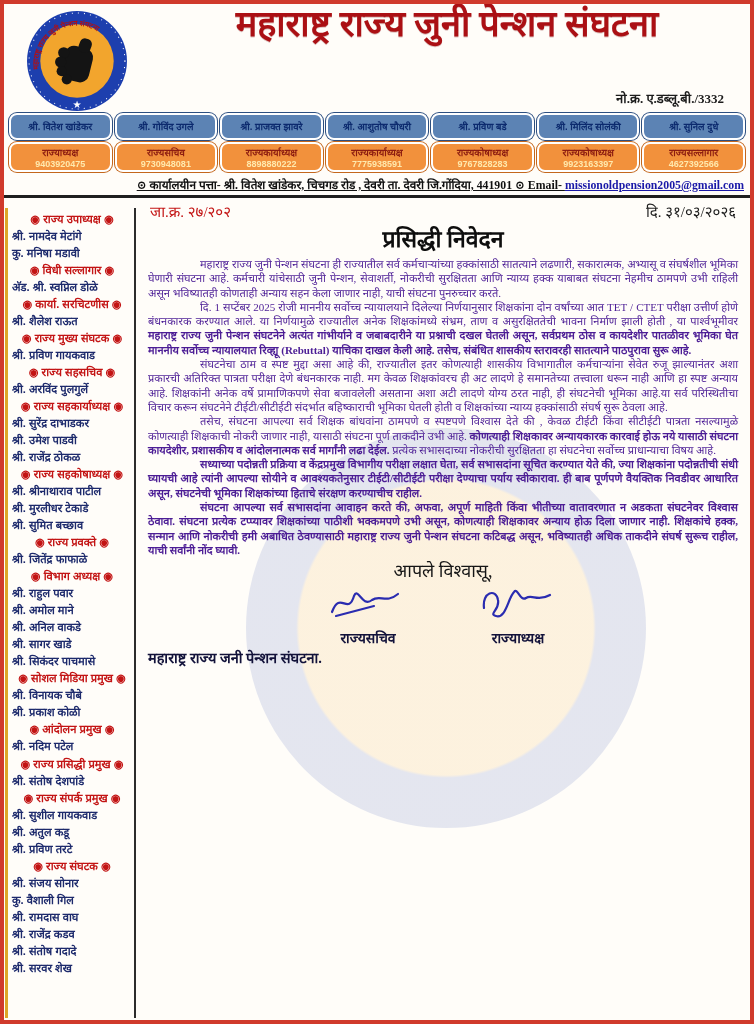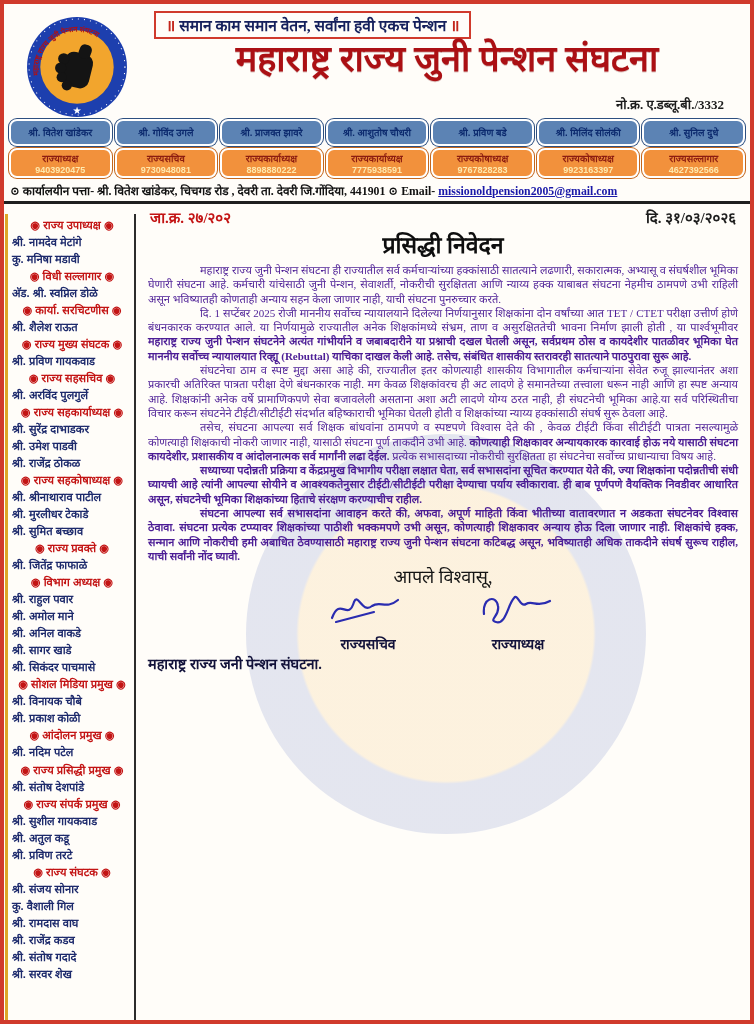--- a/index.html
+++ b/index.html
@@ -35,41 +35,41 @@
   }
   .off-role {
     margin-top: 2px; background: #f2913c; border: 2px solid #fff; box-shadow: 0 0 0 1px #c4671d; border-radius: 8px;
     color: #8c1c10; font-weight: bold; font-size: 9.6px; text-align: center; padding: 2px 1px 1px;
     white-space: nowrap; overflow: hidden; font-family: "Liberation Sans", sans-serif;
   }
   .off-phone { color: #ffe9ad; font-size: 9px; font-weight: bold; }
   
   .addr {
     padding: 3px 6px 2px; font-weight: bold; font-size: 11.8px; color: #111;
-    text-align: left; border-bottom: 3px solid #1f1f1f; white-space: nowrap;
+    text-align: right; border-bottom: 3px solid #1f1f1f; white-space: nowrap; text-decoration: underline;
   }
   .addr .em { color: #1a19a8; text-decoration: underline; font-family: "Liberation Serif", serif; }
   
   .content { display: flex; height: 820px; }
   .sidebar {
     position: relative; width: 132px; flex: none;
     border-right: 2.5px solid #2c2c2c; padding: 3px 2px 12px 8px; overflow: hidden;
     line-height: 1.52; font-family: "Liberation Sans", sans-serif; margin-top: 10px;
   }
   .sidebar::before { content:""; position:absolute; left:1px; top:0; bottom:0; width:3px; background:#dda62a; }
   .side-h { color: #c31414; font-weight: bold; font-size: 11.2px; text-align: center; white-space: nowrap; }
   .side-m { color: #1d2a6c; font-weight: bold; font-size: 11.2px; white-space: nowrap; }
   .main { position: relative; flex: 1; padding: 3px 12px 0 12px; overflow: hidden; }
   .main > * { position: relative; z-index: 1; }
   .watermark {
     position: absolute; z-index: 0; left: 110px; top: 230px; width: 400px; height: 400px;
     border-radius: 50%;
     background: radial-gradient(circle at 50% 50%, rgba(238,172,60,.14) 0 52%, rgba(32,62,168,.12) 53% 100%);
   }
-  .meta { display: flex; justify-content: space-between; font-weight: bold; font-size: 15px; padding: 0 2px; }
+  .meta { display: flex; justify-content: space-between; font-weight: normal; font-size: 15px; padding: 0 2px; }
   .ref-no { color: #c31414; }
   .letter-date { color: #1d1d1d; }
   .letter-title { text-align: center; font-size: 23px; font-weight: bold; color: #0e0e0e; margin: 1px 0 3px; }
   .body p { font-size: 11px; line-height: 1.3; text-align: justify; color: #4c1d95; text-indent: 52px; }
   .body .b { font-weight: bold; }
   .closing { text-align: center; font-size: 18px; color:#151515; margin-top: 1px; }
   .sigs { display: flex; justify-content: center; gap: 70px; margin-top: 0; }
   .sig { text-align: center; }
   .sig-label { font-weight: bold; font-size: 14px; color: #12123a; }
   .footer-org { text-align: left; font-weight: bold; font-size: 14.5px; color: #12123a; }
@@ -93,25 +93,20 @@
       <g fill="#141414">
         <rect x="36" y="36" width="28" height="34" rx="9" transform="rotate(14 50 53)"></rect>
         <circle cx="37" cy="42" r="5.5"></circle>
           <circle cx="34" cy="51" r="5.5"></circle>
         <circle cx="35" cy="60" r="5"></circle>
           <circle cx="40" cy="68" r="5"></circle>
         <rect x="52" y="28" width="12" height="14" rx="5" transform="rotate(20 58 35)"></rect>
       </g>
       <text x="50" y="96" fill="#ffffff" font-size="10" text-anchor="middle">★</text>
     </svg>
-    <div class="slogan">
-      <span class="mark">॥</span>
-      <span>समान काम समान वेतन, सर्वांना हवी एकच पेन्शन</span>
-      <span class="mark">॥</span>
-    </div>
     <div class="org-title">महाराष्ट्र राज्य जुनी पेन्शन संघटना</div>
     <div class="reg-no">नो.क्र. ए.डब्लू.बी./3332</div>
   </div>
 
   <div class="officials" id="officials">
   <div class="off">
     <div class="off-name">श्री. वितेश खांडेकर</div>
     <div class="off-role">राज्याध्यक्ष
       <div class="off-phone">9403920475</div>
     </div>

